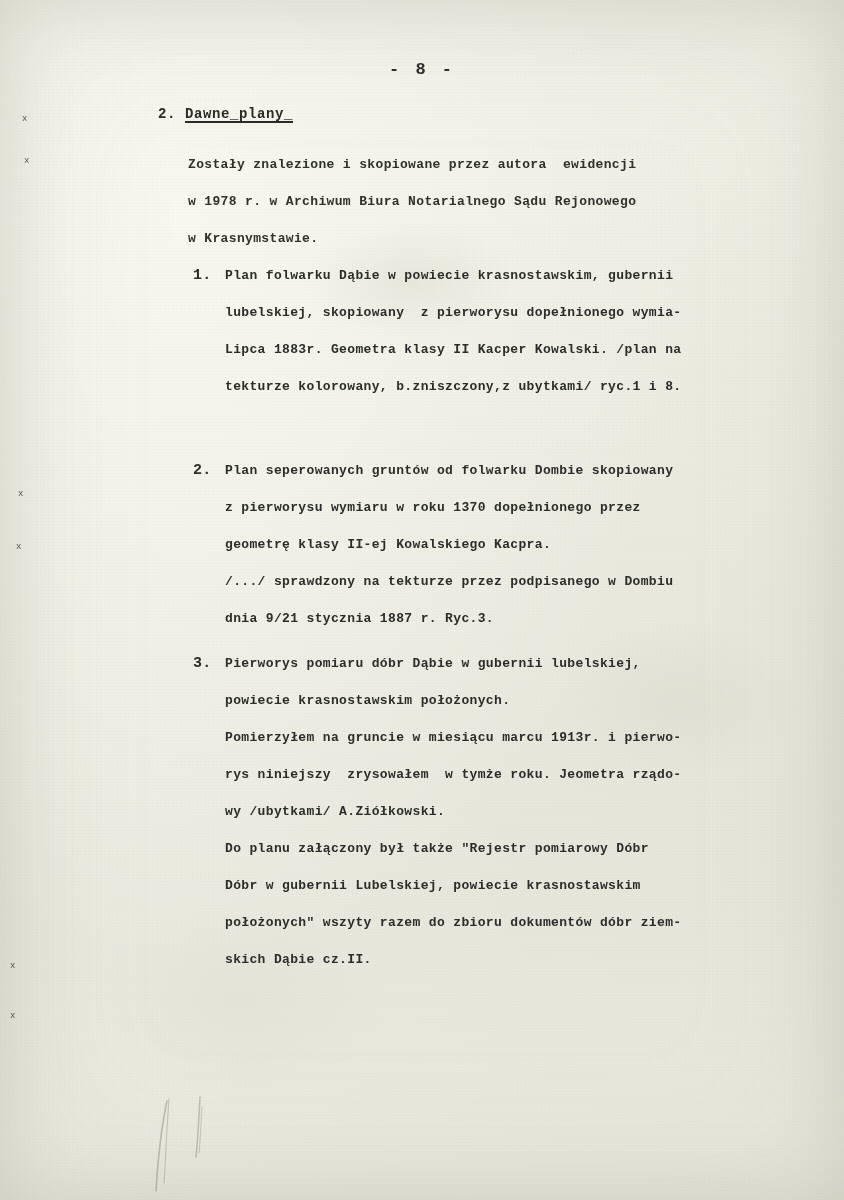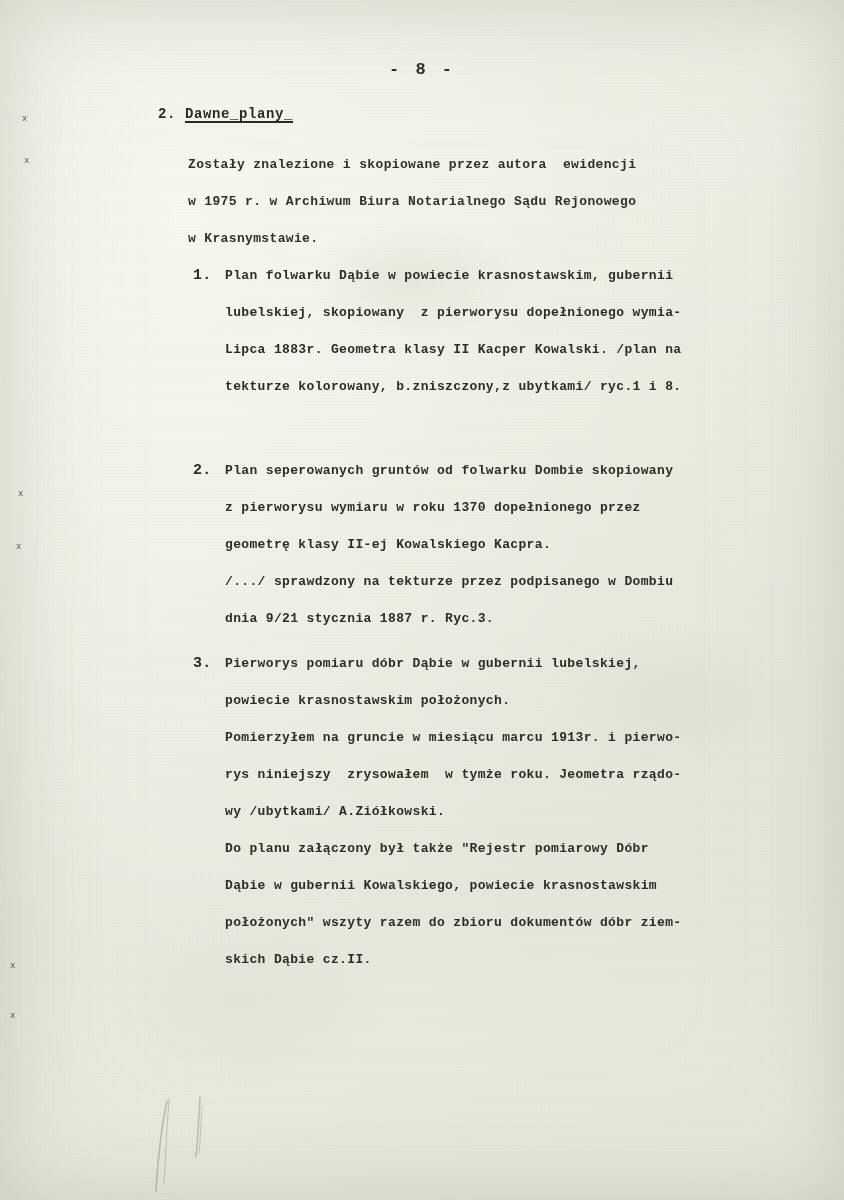--- a/index.html
+++ b/index.html
@@ -140,21 +140,21 @@
   <div class="stain" style="left:560px; top:620px; width:240px; height:160px; background:radial-gradient(ellipse, rgba(200,198,180,0.22) 0%, rgba(200,198,180,0) 70%);"></div>
   <div class="stain" style="left:90px; top:900px; width:300px; height:200px; background:radial-gradient(ellipse, rgba(205,203,186,0.18) 0%, rgba(205,203,186,0) 70%);"></div>
   <div class="vignette"></div>
 
   <div class="page-number">- 8 -</div>
 
   <div class="heading"><span>2.</span> <span class="hd-title">Dawne_plany_</span></div>
 
   <div class="intro">
     <div class="line">Zostały znalezione i skopiowane przez autora  ewidencji</div>
-    <div class="line">w 1975 r. w Archiwum Biura Notarialnego Sądu Rejonowego</div>
+    <div class="line">w 1978 r. w Archiwum Biura Notarialnego Sądu Rejonowego</div>
     <div class="line">w Krasnymstawie.</div>
   </div>
 
   <div class="item" style="top:257px;">
     <div class="marker">1.</div>
     <div class="item-body">
       <div class="line">Plan folwarku Dąbie w powiecie krasnostawskim, gubernii</div>
       <div class="line">lubelskiej, skopiowany  z pierworysu dopełnionego wymia-</div>
       <div class="line">Lipca 1883r. Geometra klasy II Kacper Kowalski. /plan na</div>
       <div class="line">tekturze kolorowany, b.zniszczony,z ubytkami/ ryc.1 i 8.</div>
@@ -174,21 +174,21 @@
 
   <div class="item" style="top:645px;">
     <div class="marker">3.</div>
     <div class="item-body">
       <div class="line">Pierworys pomiaru dóbr Dąbie w gubernii lubelskiej,</div>
       <div class="line">powiecie krasnostawskim położonych.</div>
       <div class="line">Pomierzyłem na gruncie w miesiącu marcu 1913r. i pierwo-</div>
       <div class="line">rys niniejszy  zrysowałem  w tymże roku. Jeometra rządo-</div>
       <div class="line">wy /ubytkami/ A.Ziółkowski.</div>
       <div class="line">Do planu załączony był także "Rejestr pomiarowy Dóbr</div>
-      <div class="line">Dąbie w gubernii Kowalskiego, powiecie krasnostawskim</div>
+      <div class="line">Dóbr w gubernii Lubelskiej, powiecie krasnostawskim</div>
       <div class="line">położonych" wszyty razem do zbioru dokumentów dóbr ziem-</div>
       <div class="line">skich Dąbie cz.II.</div>
     </div>
   </div>
 
   <div class="margin-mark" style="left:22px; top:116px;">x</div>
   <div class="margin-mark" style="left:24px; top:158px;">x</div>
   <div class="margin-mark" style="left:18px; top:491px;">x</div>
   <div class="margin-mark" style="left:16px; top:544px;">x</div>
   <div class="margin-mark" style="left:10px; top:963px;">x</div>

